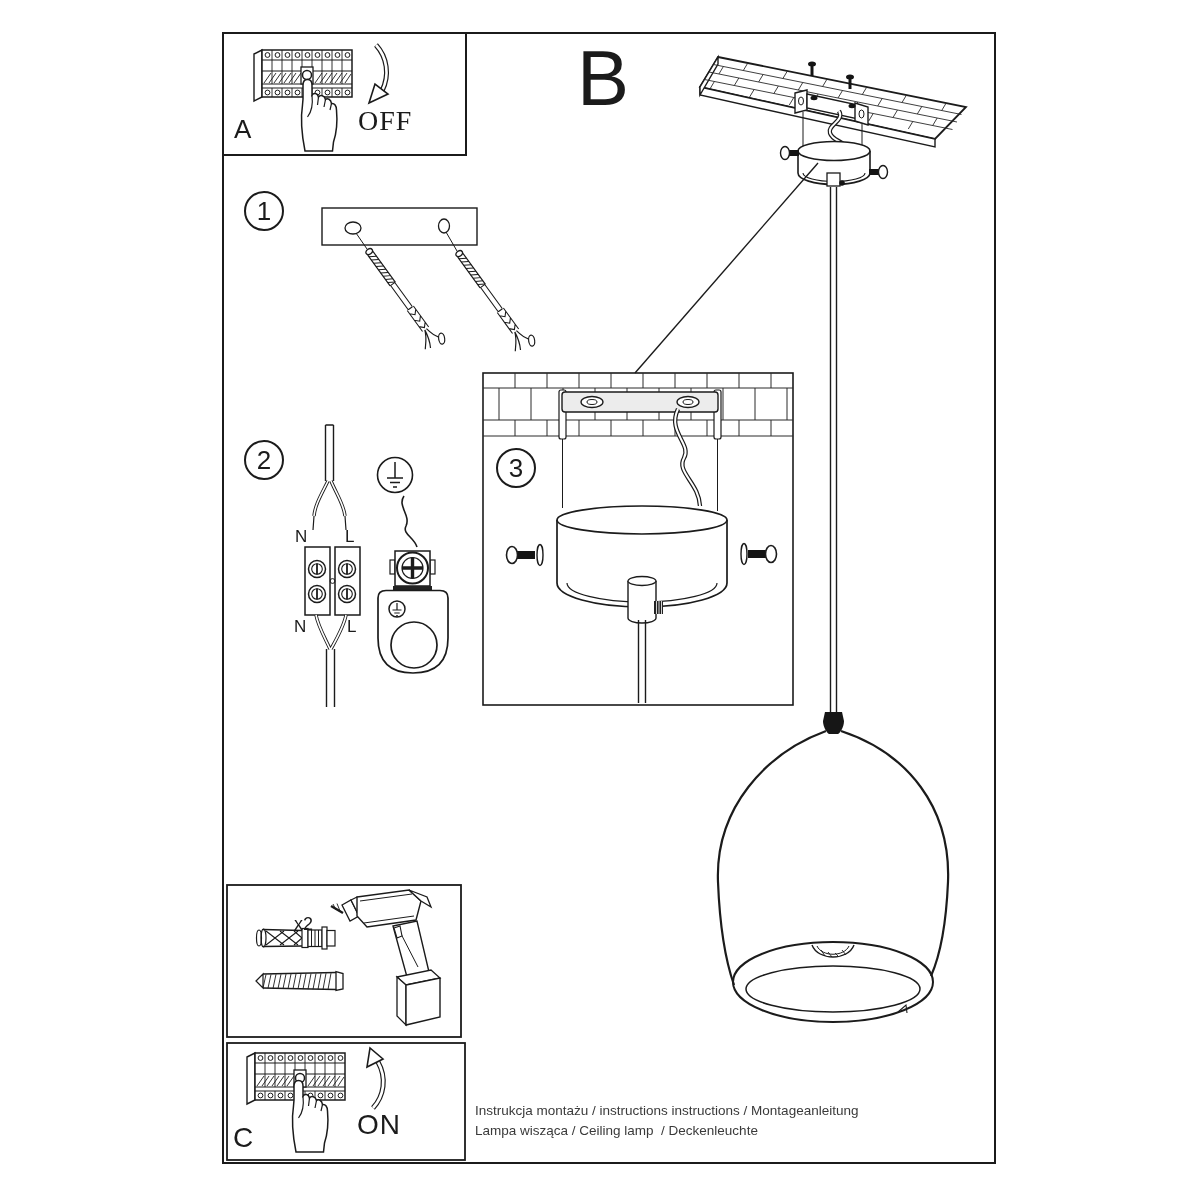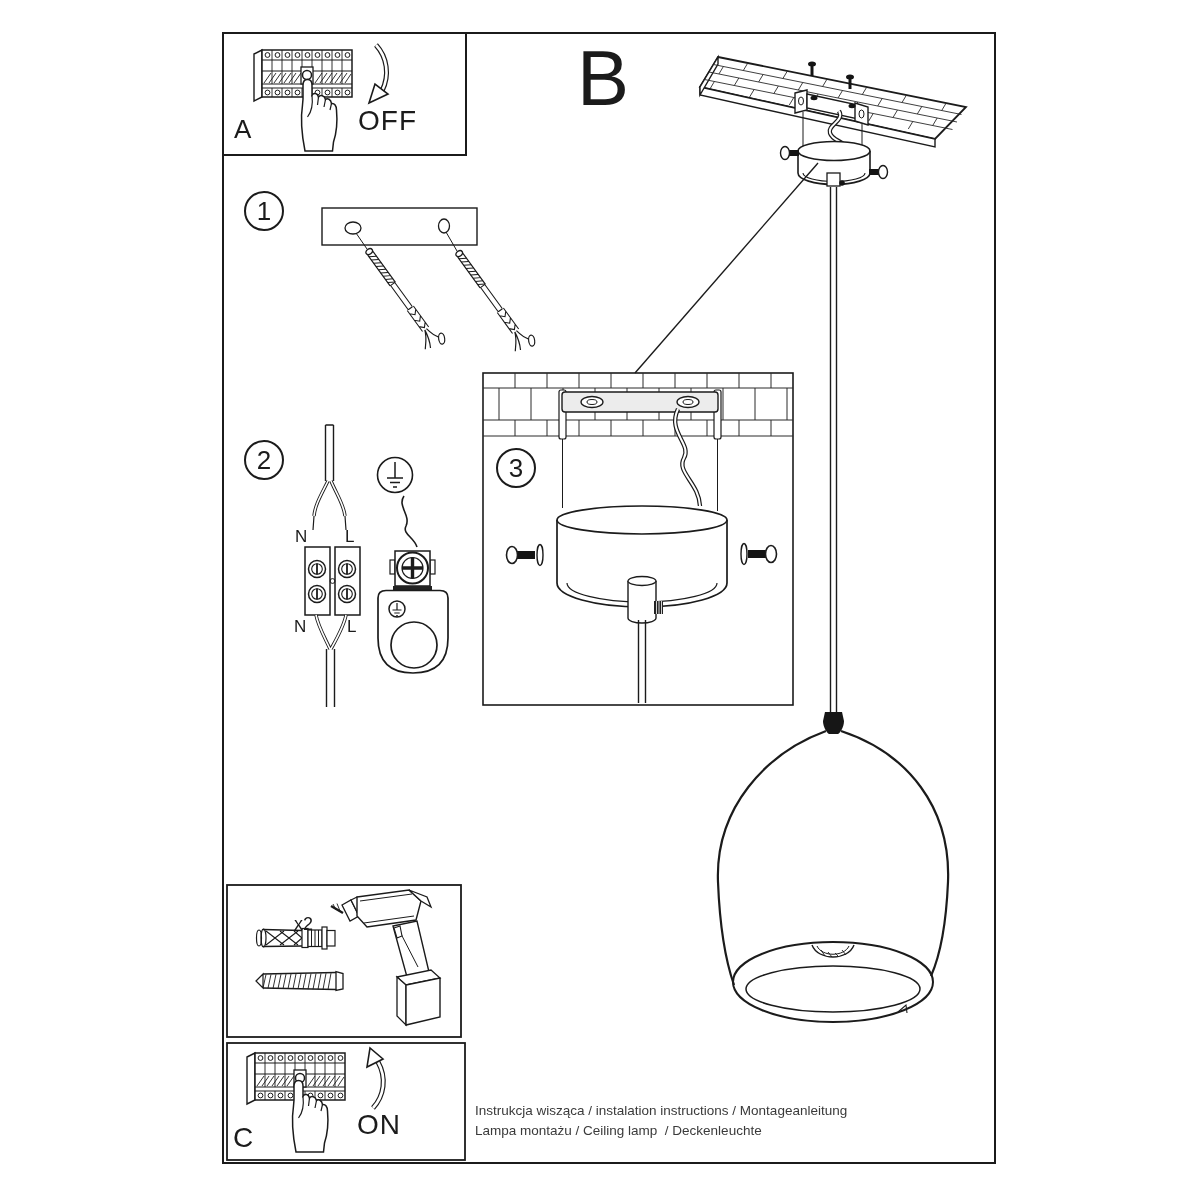--- a/index.html
+++ b/index.html
@@ -310,35 +310,35 @@
         </g>
     <g>
       <path d="M373,1108 C384,1096 387,1078 378,1062" stroke="#1b1b1b" stroke-width="5" fill="none"></path>
       <path d="M373,1108 C384,1096 387,1078 378,1062" stroke="#fff" stroke-width="2.6" fill="none"></path>
       <polygon points="370,1048 367,1067 383,1059" fill="#fff" stroke="#1b1b1b" stroke-width="1.6"></polygon>
     </g>
   </g>
 </svg>
 
 <div class="t" style="left:234px;top:116px;font-size:26px;">A</div>
-<div class="t" style="left:358px;top:107px;font-size:28px;letter-spacing:1px;">OFF</div>
+<div class="t" style="left:358px;top:107px;font-size:28px;letter-spacing:1px;font-family:Liberation Serif, serif;">OFF</div>
 <div class="t" style="left:577px;top:39px;font-size:78px;">B</div>
 
 <div class="circ" style="left:244px;top:191px;">1</div>
 <div class="circ" style="left:244px;top:440px;">2</div>
 <div class="circ" style="left:496px;top:448px;">3</div>
 
 <div class="t" style="left:295px;top:528px;font-size:17px;">N</div>
 <div class="t" style="left:345px;top:528px;font-size:17px;">L</div>
 <div class="t" style="left:294px;top:618px;font-size:17px;">N</div>
 <div class="t" style="left:347px;top:618px;font-size:17px;">L</div>
 
 <div class="t" style="left:294px;top:915px;font-size:18px;">x2</div>
 
 <div class="t" style="left:233px;top:1124px;font-size:28px;">C</div>
 <div class="t" style="left:357px;top:1111px;font-size:28px;letter-spacing:1px;">ON</div>
 
 <div style="position:absolute;left:475px;top:1101px;">
-  <div class="footer-line" style="white-space:pre;">Instrukcja wisząca / instalation instructions / Montageanleitung</div>
-  <div class="footer-line" style="white-space:pre;">Lampa montażu / Ceiling lamp  / Deckenleuchte</div>
+  <div class="footer-line" style="white-space:pre;">Instrukcja montażu / instructions instructions / Montageanleitung</div>
+  <div class="footer-line" style="white-space:pre;">Lampa wisząca / Ceiling lamp  / Deckenleuchte</div>
 </div>
 
 </div>
 
 </body></html>

